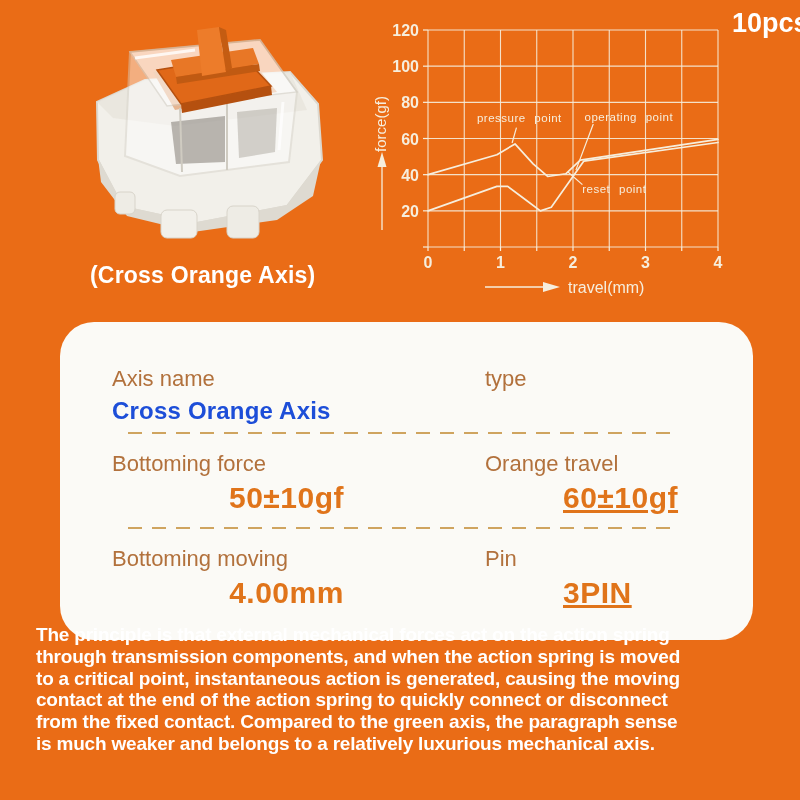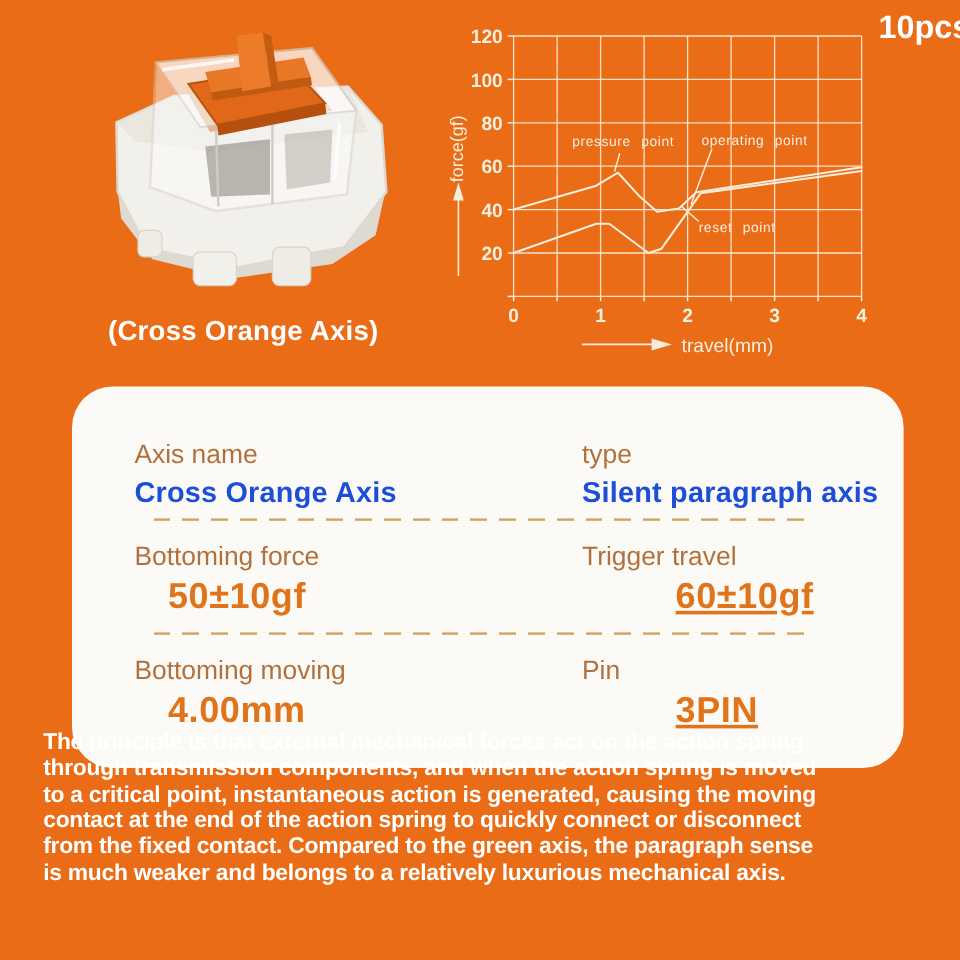--- a/index.html
+++ b/index.html
@@ -25,29 +25,29 @@
     background:#fbfaf6;border-radius:34px;
   }
   .spec-row{
     position:absolute;left:0;width:100%;
     display:grid;grid-template-columns:373px 1fr;
   }
   .spec-cell{padding-left:52px;}
   .spec-label{font-size:22px;color:#b2713c;line-height:26px;}
   .spec-value{font-size:24px;font-weight:bold;color:#1d4ed8;line-height:30px;margin-top:4px;letter-spacing:0.2px;}
   .spec-value.accent{font-size:30px;color:#e0741a;margin-top:6px;letter-spacing:0.5px;}
-  .spec-cell.left .spec-value.accent{padding-left:28px;}
+  .spec-cell.left .spec-value.accent{padding-left:28px;text-align:center;}
   .spec-cell.right .spec-value.accent{padding-left:78px;text-decoration:underline;}
   .dash-sep{
     position:absolute;left:68px;right:82px;height:2px;
     background:repeating-linear-gradient(90deg,#cfa45f 0 14px,transparent 14px 24px);
   }
   
   .description{
-    position:absolute;left:36px;top:608px;width:752px;
+    position:absolute;left:36px;top:624px;width:752px;
     color:#ffffff;font-size:19px;font-weight:bold;line-height:21.8px;
     letter-spacing:-0.2px;white-space:pre-line;
   }
 </style>
 </head>
 <body>
 
 <div class="qty-badge">10pcs</div>
 
 <div class="photo-wrap">
@@ -149,31 +149,30 @@
 </div>
 
 <div class="spec-card">
   <div class="spec-row" style="top:44px">
     <div class="spec-cell left">
       <div class="spec-label">Axis name</div>
       <div class="spec-value">Cross Orange Axis</div>
     </div>
     <div class="spec-cell right">
       <div class="spec-label">type</div>
-      <div class="spec-value">Silent paragraph axis</div>
     </div>
   </div>
   <div class="dash-sep" style="top:110px"></div>
   <div class="spec-row" style="top:129px">
     <div class="spec-cell left">
       <div class="spec-label">Bottoming force</div>
       <div class="spec-value accent">50±10gf</div>
     </div>
     <div class="spec-cell right">
-      <div class="spec-label">Trigger travel</div>
+      <div class="spec-label">Orange travel</div>
       <div class="spec-value accent">60±10gf</div>
     </div>
   </div>
   <div class="dash-sep" style="top:205px"></div>
   <div class="spec-row" style="top:224px">
     <div class="spec-cell left">
       <div class="spec-label">Bottoming moving</div>
       <div class="spec-value accent">4.00mm</div>
     </div>
     <div class="spec-cell right">

